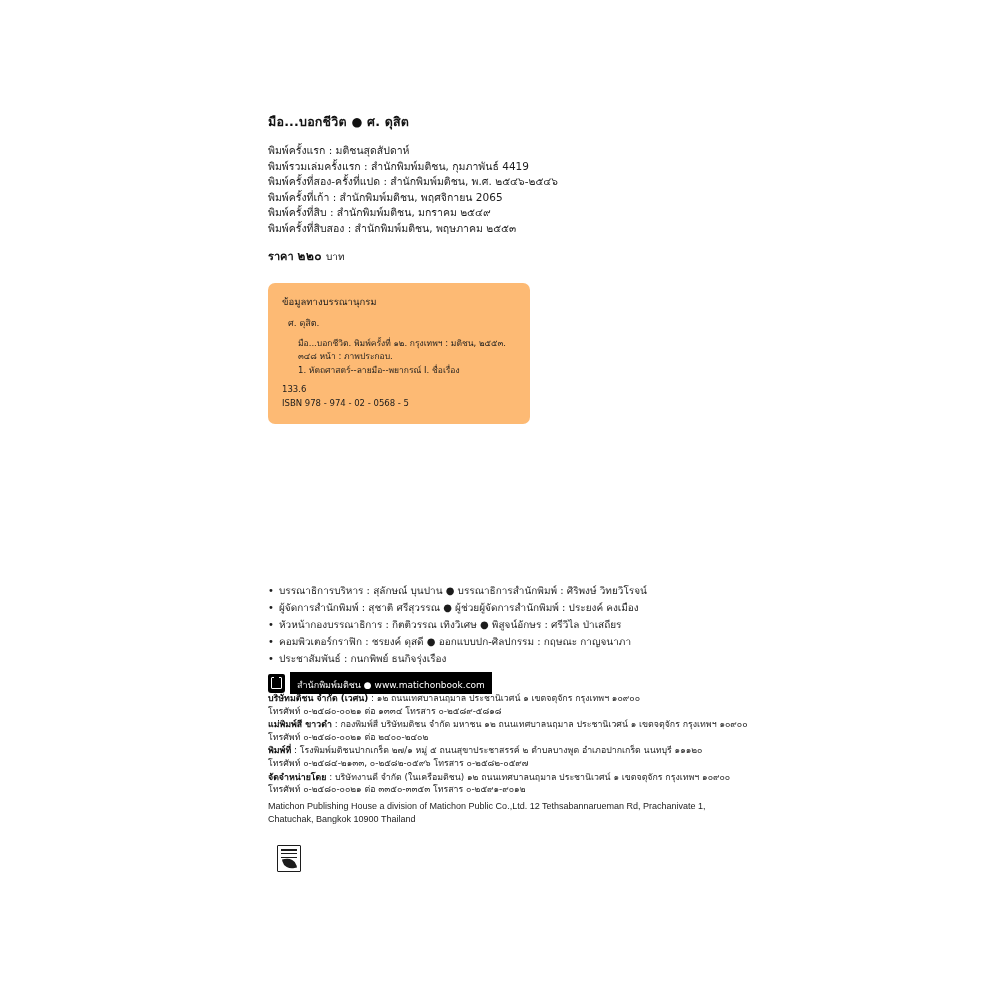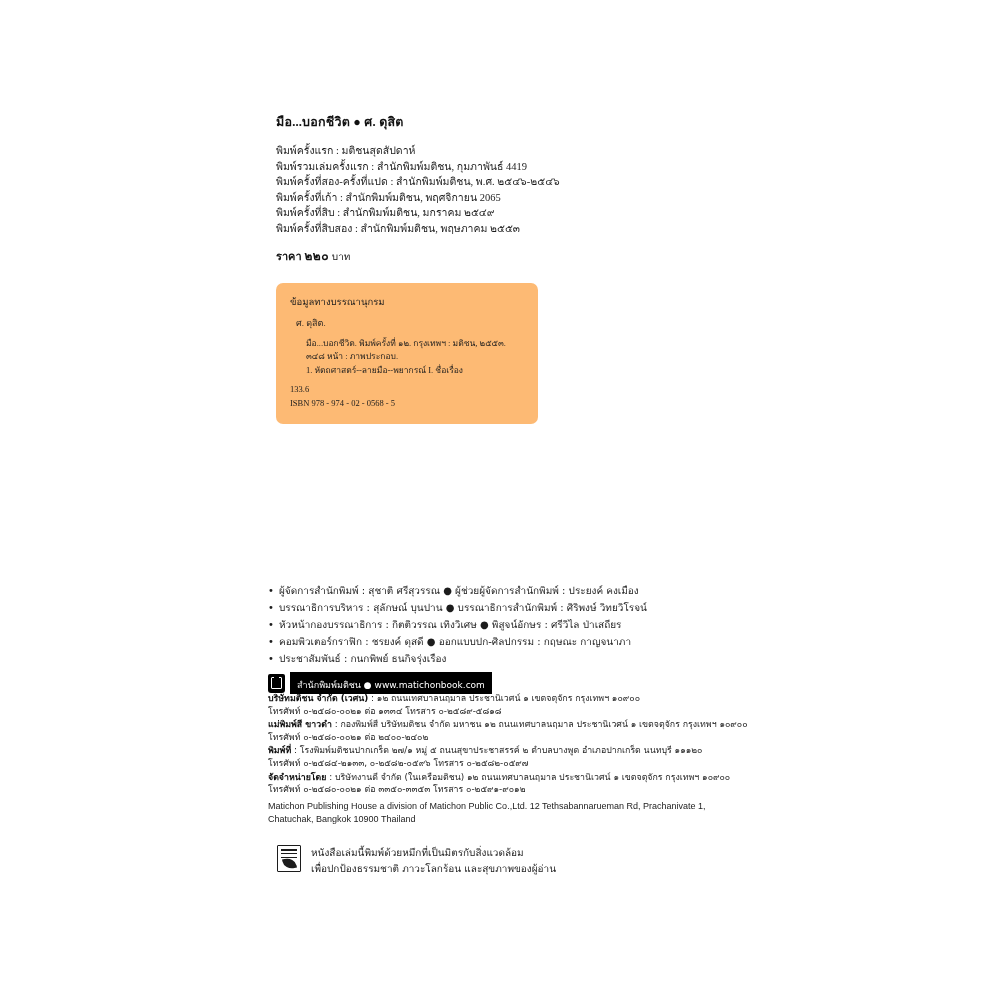--- a/index.html
+++ b/index.html
@@ -17,24 +17,23 @@
   }
   .page {
     position: absolute;
     left: 0; top: 0;
     width: 1000px;
     height: 1000px;
     background: #ffffff;
   }
   .content {
     position: absolute;
-    left: 276px;
+    left: 268px;
     top: 112px;
     width: 520px;
-    font-family: Liberation Serif, serif;
   }
 
   
   .book-title {
     font-size: 12.5px;
     font-weight: bold;
     letter-spacing: 0.2px;
     margin-bottom: 11px;
     color: #111;
   }
@@ -273,22 +272,22 @@
       </div>
       <div class="cip-tail">
         <div>133.6</div>
         <div>ISBN  978 - 974 - 02 - 0568 - 5</div>
       </div>
     </div>
 
   </div>
 
   <div class="credits">
+    <div class="row">บรรณาธิการบริหาร : สุลักษณ์ บุนปาน  ●  บรรณาธิการสำนักพิมพ์ : ศิริพงษ์ วิทยวิโรจน์</div>
     <div class="row">ผู้จัดการสำนักพิมพ์ : สุชาติ ศรีสุวรรณ  ●  ผู้ช่วยผู้จัดการสำนักพิมพ์ : ประยงค์ คงเมือง</div>
-    <div class="row">บรรณาธิการบริหาร : สุลักษณ์ บุนปาน  ●  บรรณาธิการสำนักพิมพ์ : ศิริพงษ์ วิทยวิโรจน์</div>
     <div class="row">หัวหน้ากองบรรณาธิการ : กิตติวรรณ เทิงวิเศษ  ●  พิสูจน์อักษร : ศรีวิไล ป่าเสถียร</div>
     <div class="row">คอมพิวเตอร์กราฟิก : ชรยงค์ ดุสดี  ●  ออกแบบปก-ศิลปกรรม : กฤษณะ กาญจนาภา</div>
     <div class="row">ประชาสัมพันธ์ : กนกพิพย์ ธนกิจรุ่งเรือง</div>
   </div>
 
   <div class="pub-bar">
     <div class="pub-logo"></div>
     <div class="pub-tag">สำนักพิมพ์มติชน ● www.matichonbook.com</div>
   </div>
 
@@ -320,19 +319,15 @@
 
   <div class="eco">
     <div class="eco-icon">
       <div class="bars">
           <i></i>
           <i></i>
           <i></i>
         </div>
       <div class="leaf"></div>
     </div>
-    <div class="eco-text">
-      <div>หนังสือเล่มนี้พิมพ์ด้วยหมึกที่เป็นมิตรกับสิ่งแวดล้อม</div>
-      <div>เพื่อปกป้องธรรมชาติ ภาวะโลกร้อน และสุขภาพของผู้อ่าน</div>
-    </div>
   </div>
 
 </div>
 
 </body></html>

